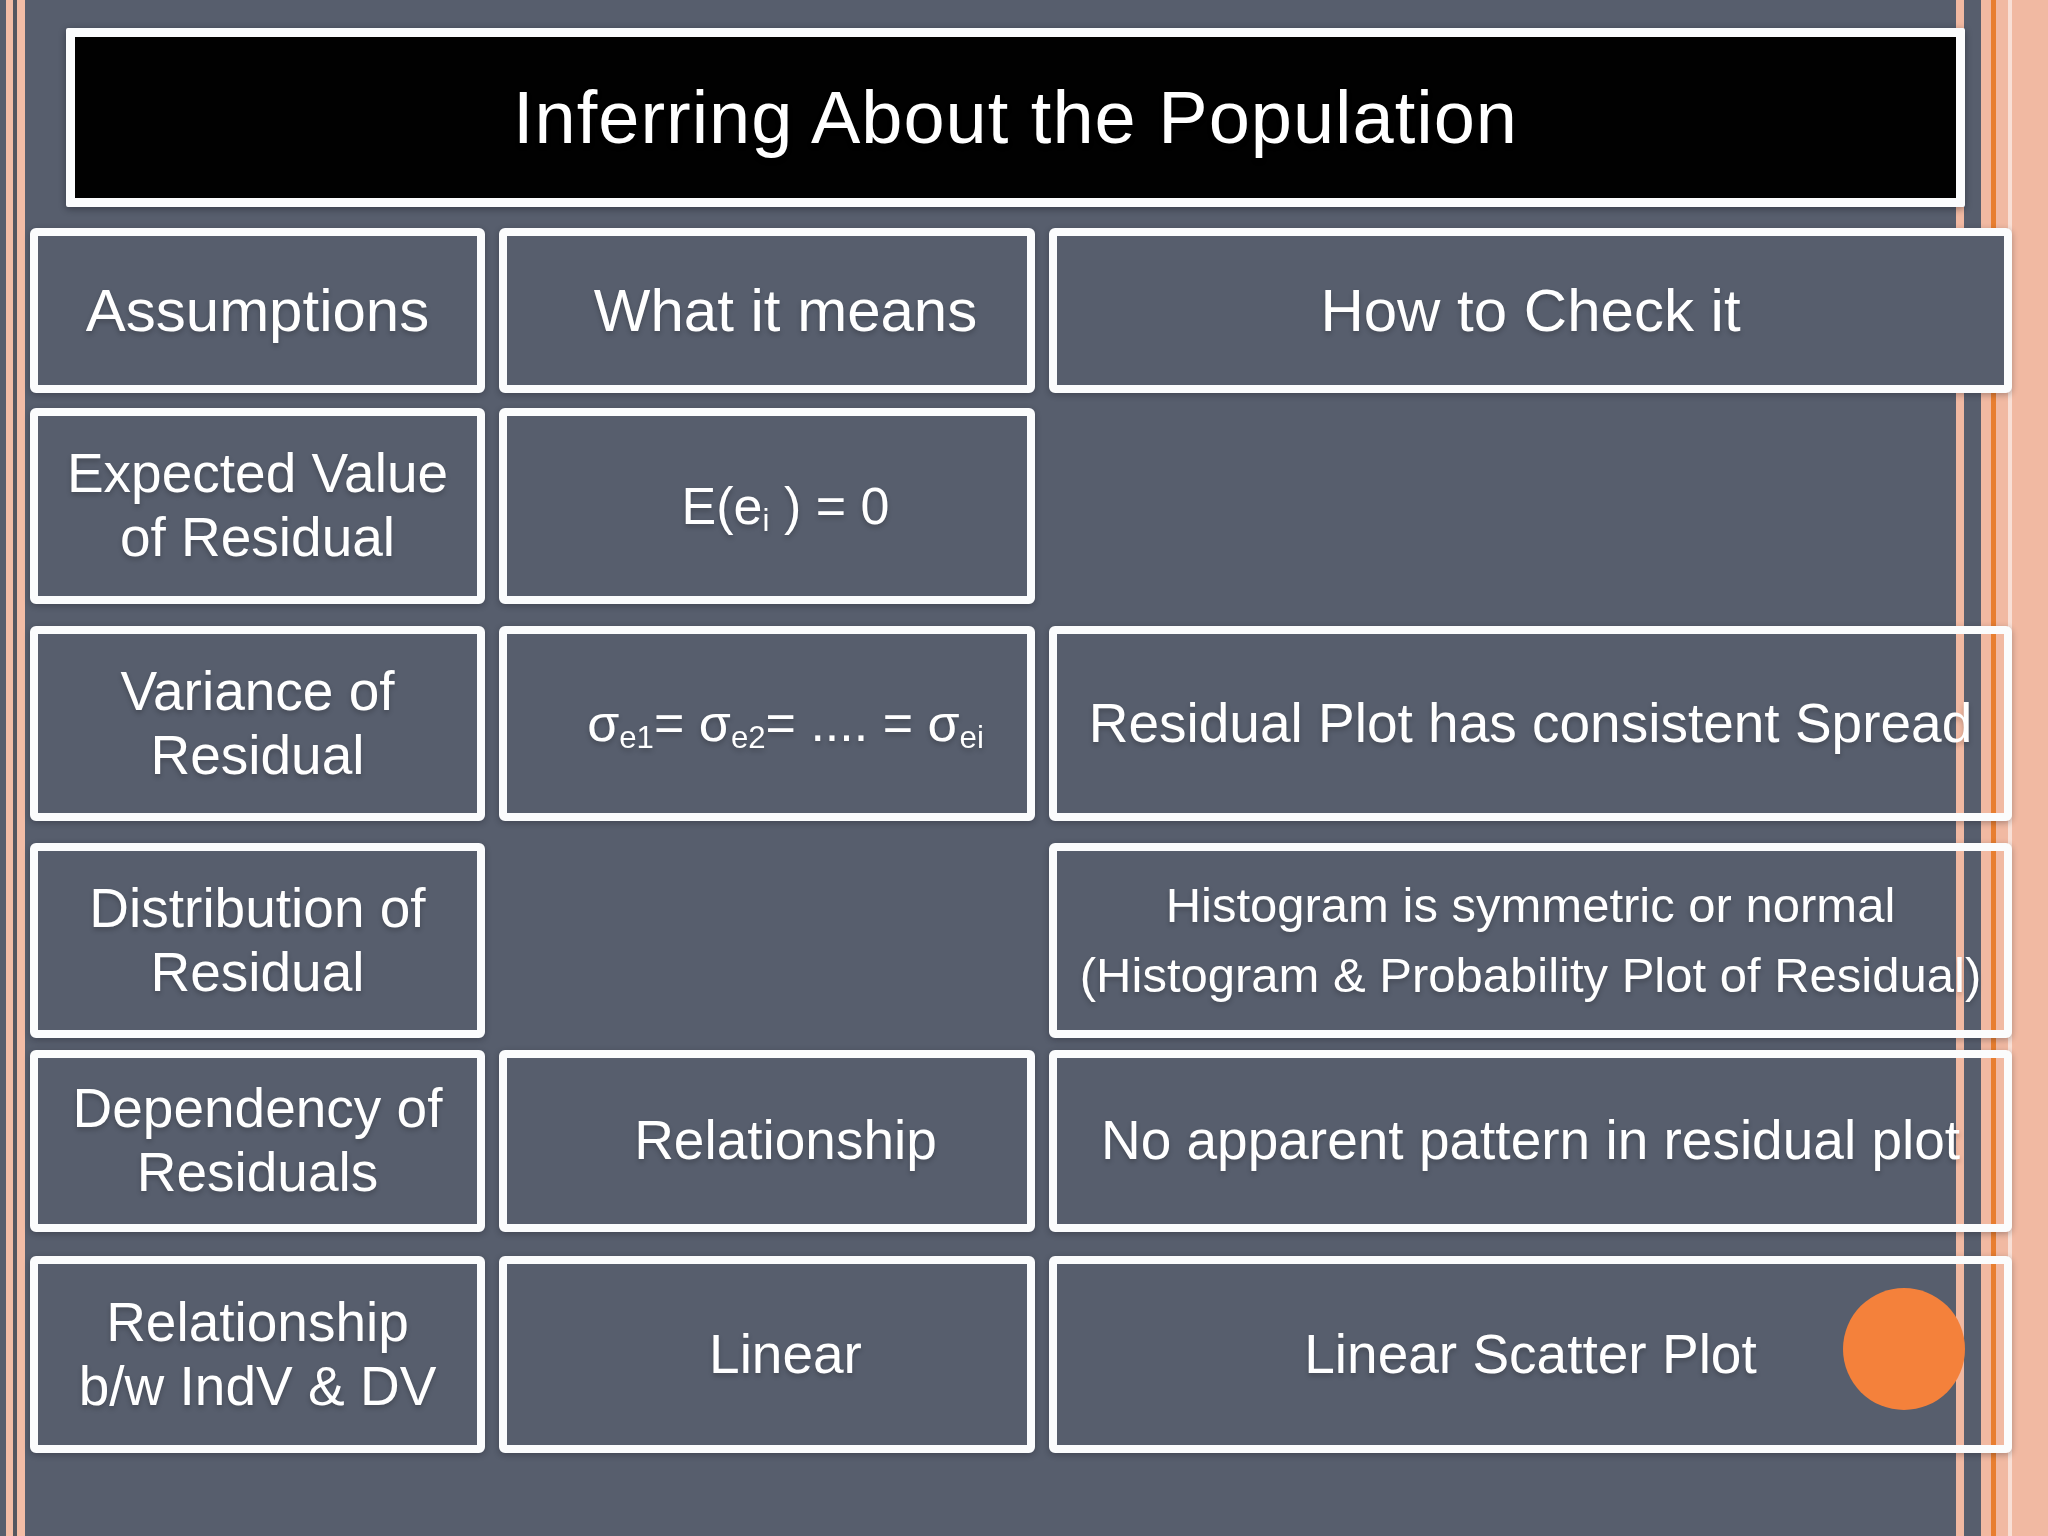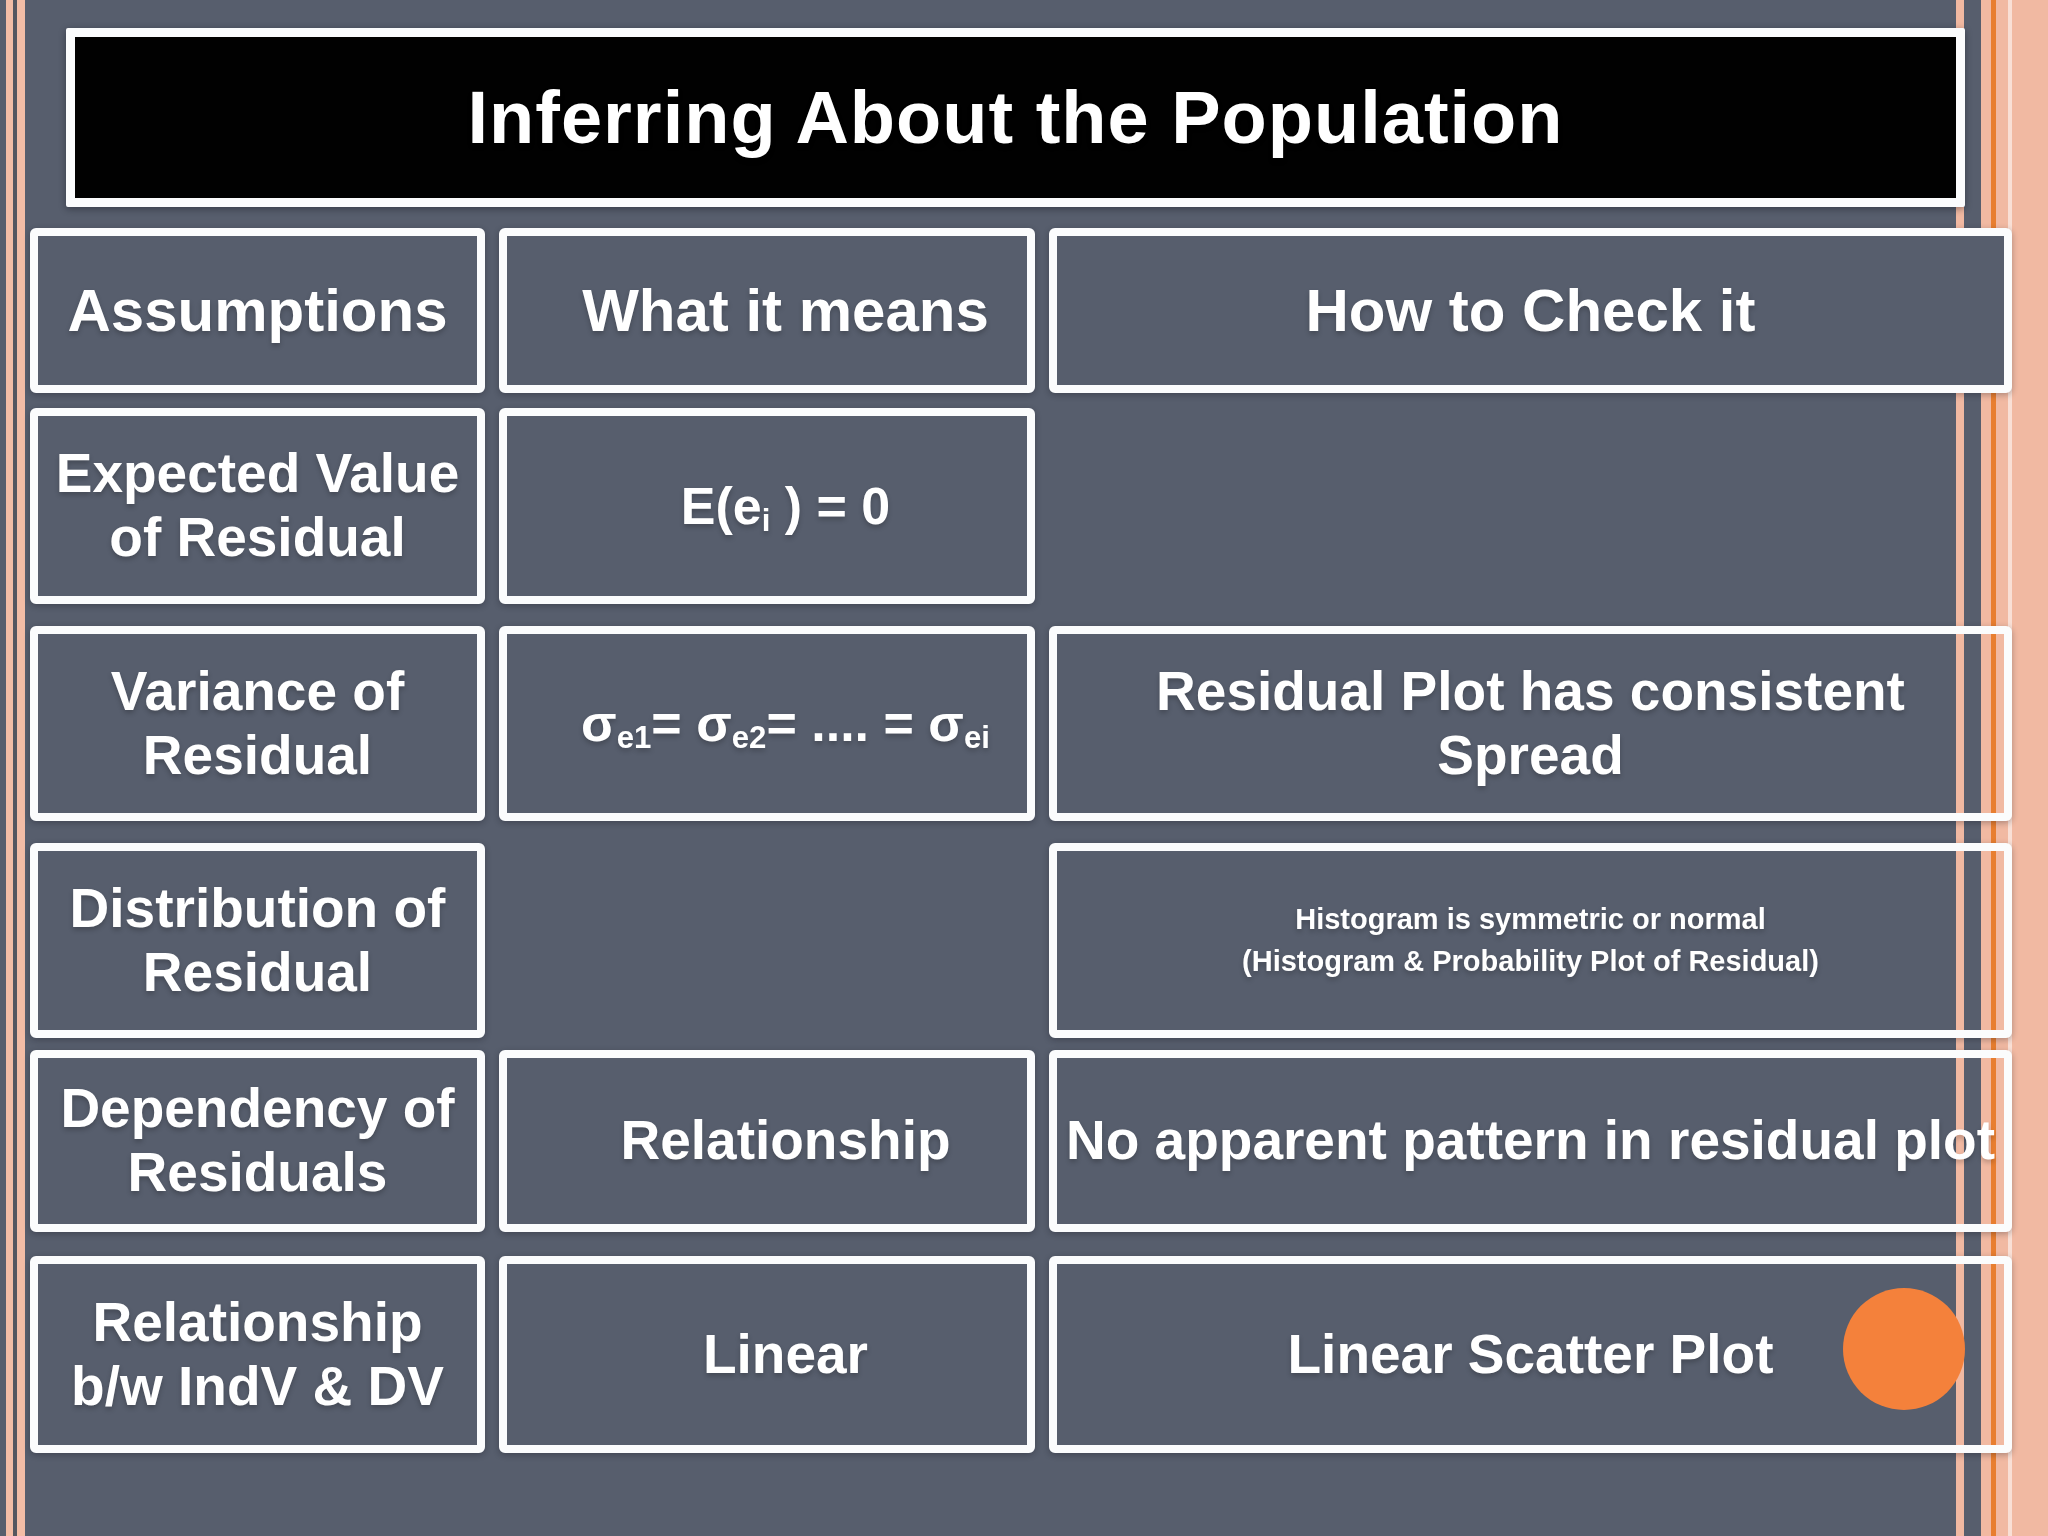--- a/index.html
+++ b/index.html
@@ -29,34 +29,34 @@
   }
   .title-box .txt{font-size:74px;letter-spacing:1px;}
   
   .cell{
     position:absolute;box-sizing:border-box;
     border:8px solid var(--border-white,#fbfcfd);border-radius:6px;
     display:flex;align-items:center;justify-content:center;
     text-align:center;
     box-shadow:0 2px 6px rgba(15,17,25,.3);
   }
-  .txt{white-space:pre-line;text-shadow:0 3px 5px rgba(0,0,0,.22);font-weight:bold;}
+  .txt{white-space:pre-line;text-shadow:0 3px 5px rgba(0,0,0,.22);}
   .c1{left:30px;width:455px;}
   .c2{left:499px;width:536px;padding-left:37px;}
   .c3{left:1049px;width:963px;}
   .rh{top:228px;height:165px;}
   .r1{top:408px;height:196px;}
   .r2{top:626px;height:195px;}
   .r3{top:843px;height:195px;}
   .r4{top:1050px;height:182px;}
   .r5{top:1256px;height:197px;}
   .hdr .txt{font-size:60px;}
   .body .txt{font-size:55px;line-height:1.16;}
   .formula .txt{font-size:52px;white-space:nowrap;}
-  .small .txt{font-size:29px;line-height:1.42;}
+  .small .txt{font-size:49px;line-height:1.42;}
   .opaque{background:var(--bg,#575e6d);}
   sub{font-size:.6em;line-height:0;vertical-align:-0.22em;}
   
   .highlight-circle{
     position:absolute;left:1843px;top:1288px;width:122px;height:122px;
     border-radius:50%;background:var(--circle-orange,#f4813b);
   }
 </style>
 </head>
 <body>

